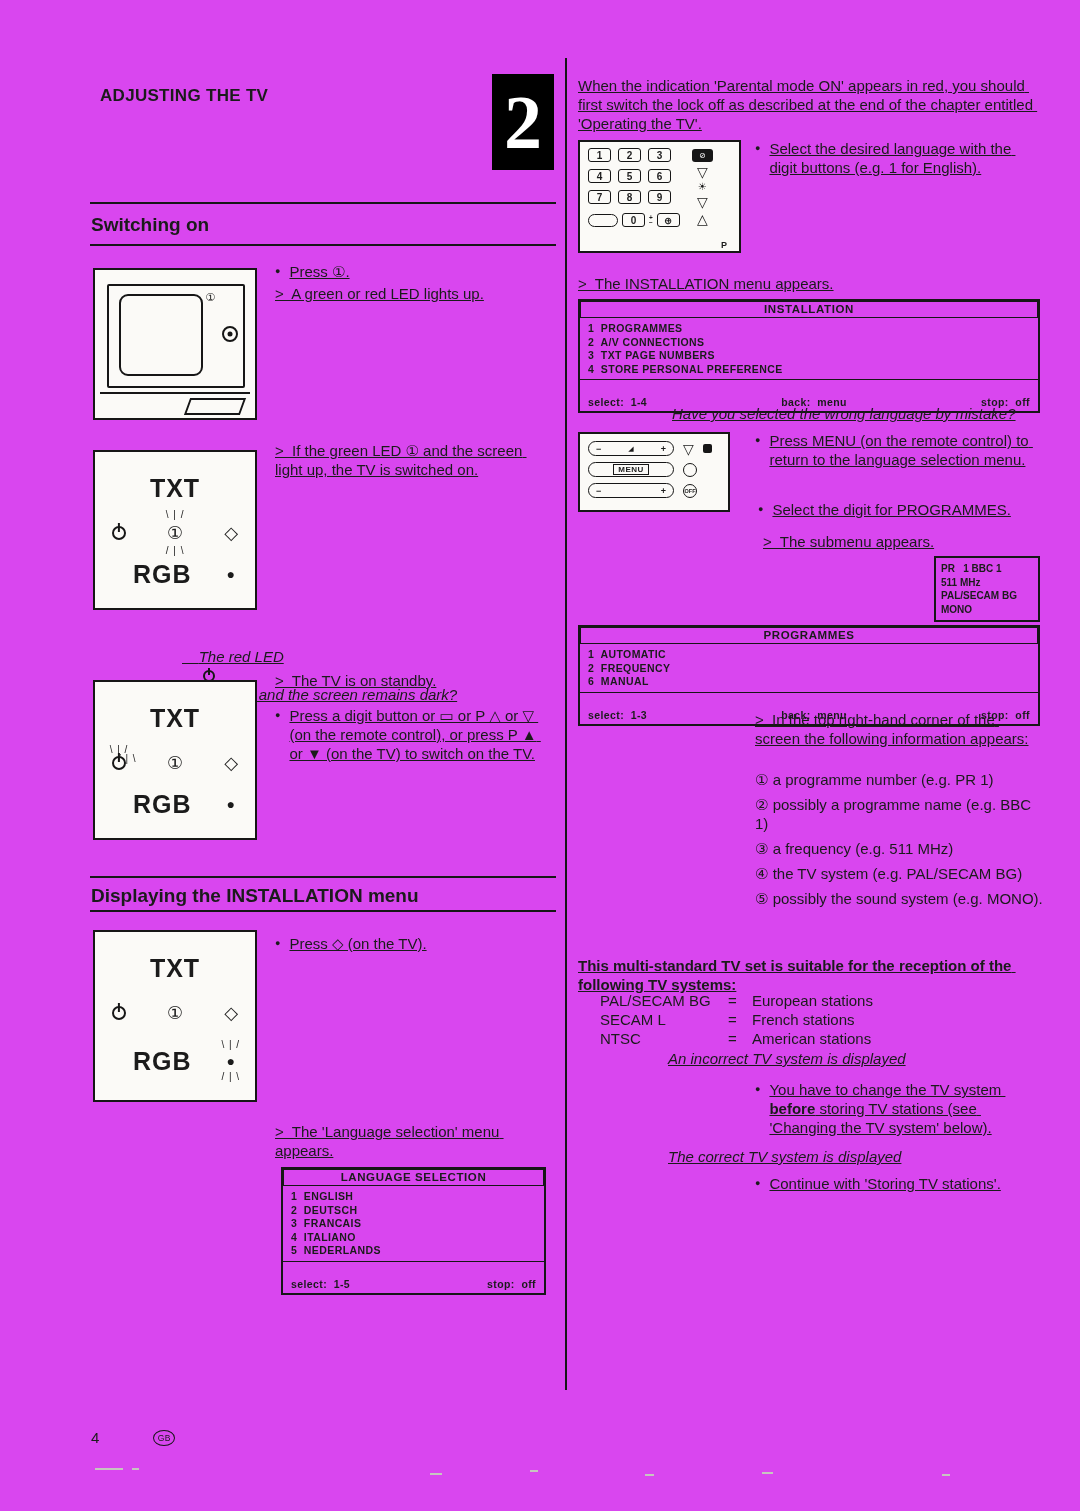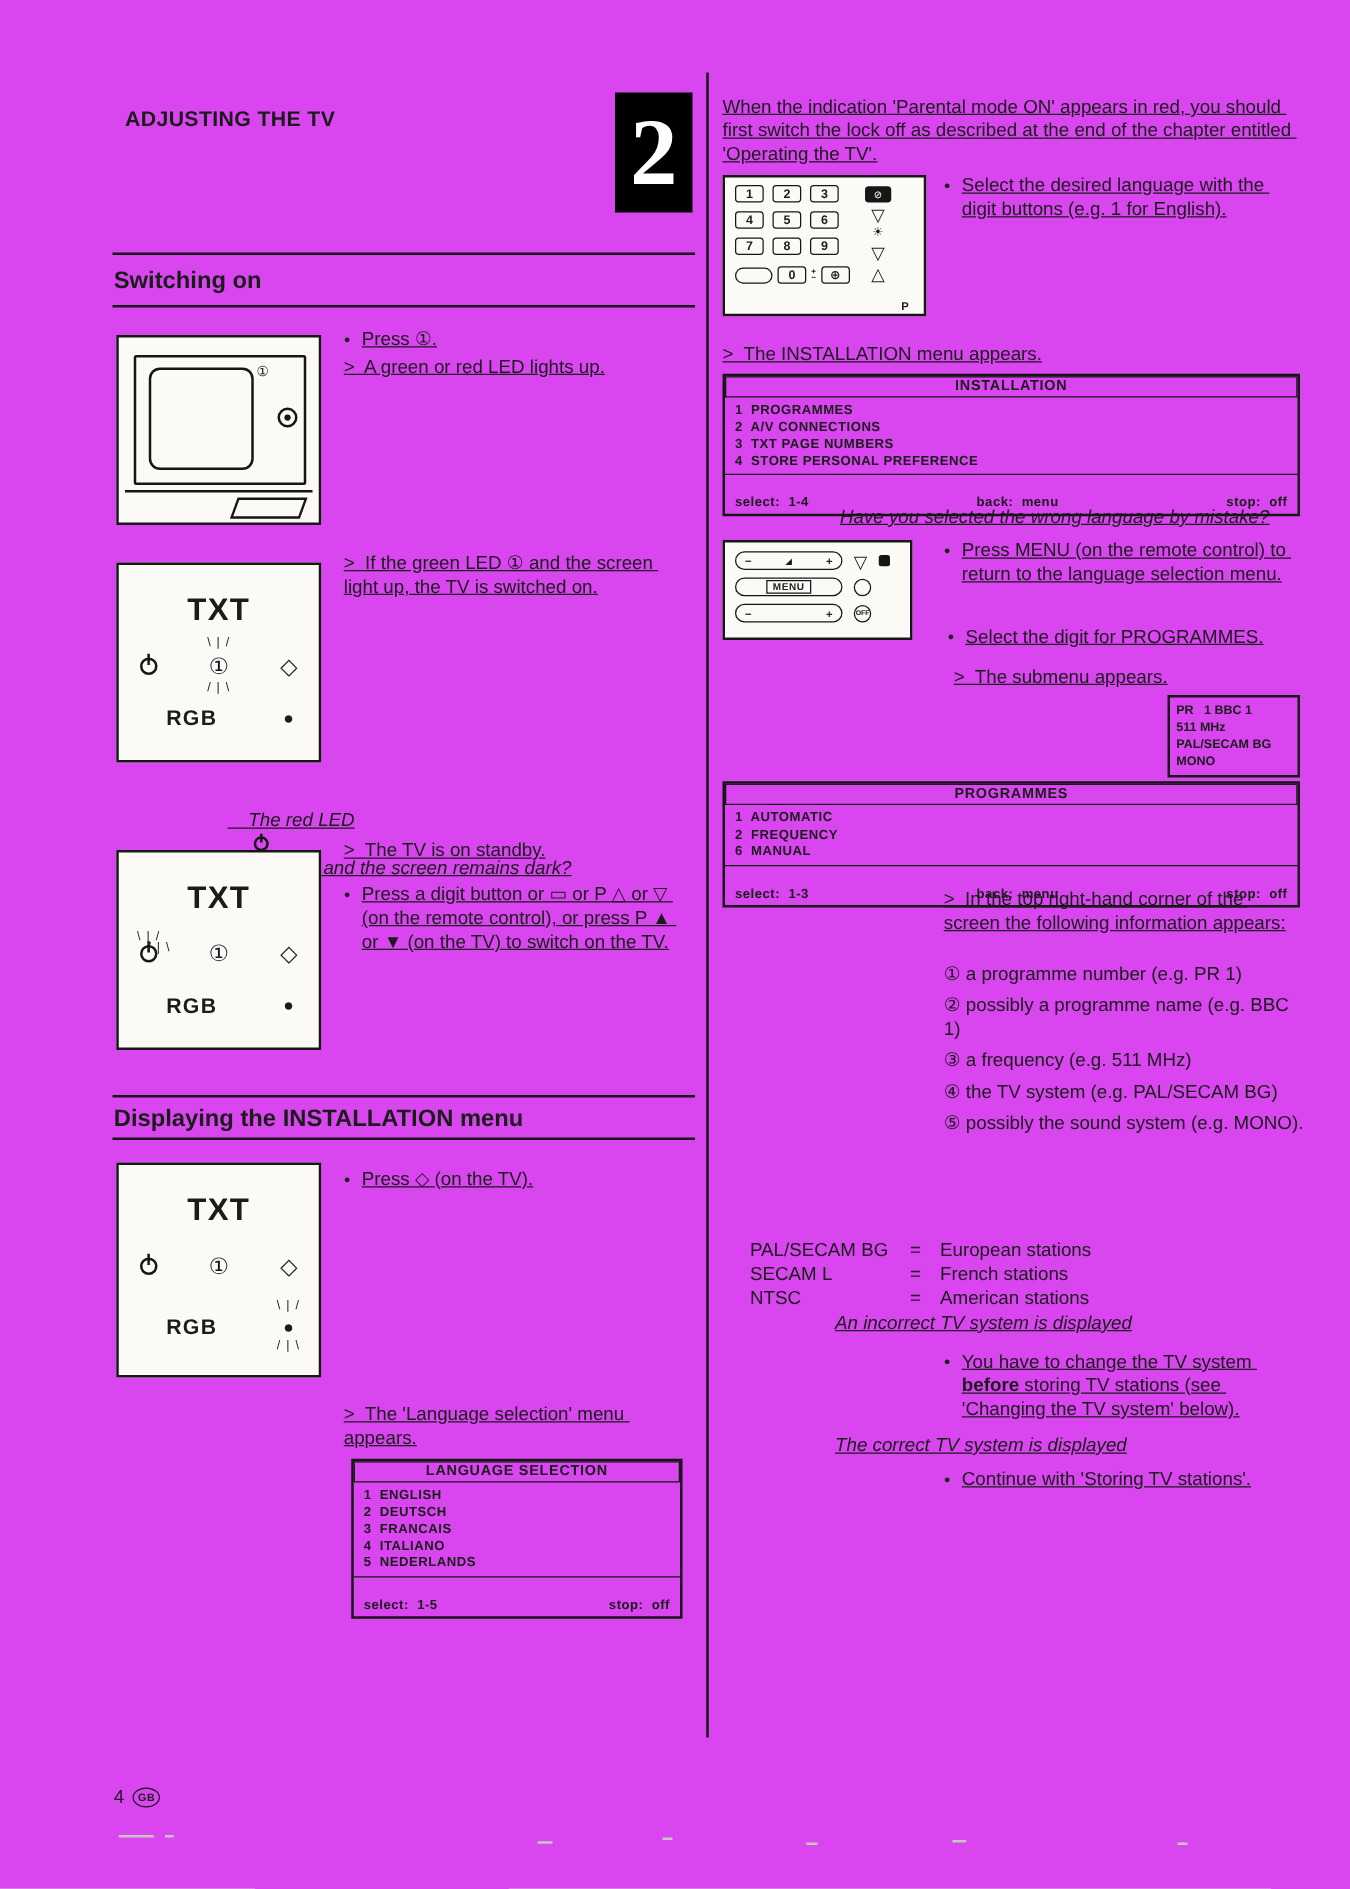--- a/index.html
+++ b/index.html
@@ -25,21 +25,21 @@
   .tv-mains { position:absolute; right:28px; top:5px; font-size:11px; }
   .tv-knob { position:absolute; right:5px; top:40px; width:16px; height:16px; border:2px solid #161616; border-radius:50%; }
   .tv-knob::after { content:""; position:absolute; left:50%; top:50%; width:5px; height:5px; background:#161616; border-radius:50%; transform:translate(-50%,-50%); }
   .tv-base { position:absolute; left:5px; top:122px; width:150px; height:2px; background:#161616; }
   .tv-flap { position:absolute; left:92px; top:128px; width:56px; height:17px; border:2px solid #161616; transform:skewX(-20deg); }
   
   .panel-txt { text-align:center; margin-top:22px; font-size:25px; font-weight:700; letter-spacing:1px; }
   .panel-row { display:flex; justify-content:space-between; align-items:center; padding:0 17px; margin-top:17px; height:26px; }
   .panel-row2 { display:flex; justify-content:space-between; align-items:center; padding:0 20px 0 38px; margin-top:15px; height:26px; }
   .panel-ico { font-size:18px; line-height:1; }
-  .panel-rgb { font-size:17px; font-weight:700; letter-spacing:1px; line-height:1; }
+  .panel-rgb { font-size:25px; font-weight:700; letter-spacing:1px; line-height:1; }
   .panel-dot { font-size:14px; line-height:1; }
   .power-ico { display:inline-block; width:14px; height:14px; border:2.2px solid #161616; border-radius:50%; position:relative; }
   .power-ico::after { content:""; position:absolute; left:50%; top:-5px; transform:translateX(-50%); width:2.2px; height:9px; background:#161616; }
   .power-ico.small { width:12px; height:12px; margin:0 4px; vertical-align:-1px; }
   .power-ico.small::after { top:-4px; height:7px; width:2px; }
   .blink { position:relative; }
   .blink::before { content:"\\ | /"; position:absolute; left:50%; top:-14px; transform:translateX(-50%);
                    font-size:10px; font-weight:400; font-style:normal; white-space:pre; letter-spacing:1px; color:#1b1b1b; }
   .blink::after  { content:"/ | \\"; position:absolute; left:50%; bottom:-14px; transform:translateX(-50%);
                    font-size:10px; font-weight:400; font-style:normal; white-space:pre; letter-spacing:1px; color:#1b1b1b; }
@@ -78,21 +78,21 @@
   .darkmini { width:9px; height:9px; background:#161616; border-radius:2px; }
   
   .info-item { font-size:15px; line-height:19px; margin-bottom:6px; }
   .cnum { font-size:15px; }
   .sys-row { display:flex; font-size:15px; line-height:19px; }
   .sys-name { width:128px; flex:0 0 auto; }
   .sys-eq { width:24px; flex:0 0 auto; }
   
   .pagenum { display:flex; align-items:center; gap:7px; font-size:15px; }
   .badge { display:inline-flex; align-items:center; justify-content:center; border:1.5px solid #161616;
-           border-radius:50%; font-size:8.5px; font-weight:700; width:22px; height:16px; letter-spacing:.5px; }
+           border-radius:50%; font-size:8.5px; font-weight:400; width:22px; height:16px; letter-spacing:.5px;margin-left:47px; }
   .noise { background:#c7c5c0; height:2px; }
 </style>
 </head>
 <body>
 
 <div class="page">
 
   <div class="abs rule" style="left:565px;top:58px;width:2px;height:1332px"></div>
 
   <div class="abs h1" style="left:100px;top:86px">ADJUSTING THE TV</div>
@@ -323,20 +323,21 @@
   <div class="abs body-text" style="left:755px;top:710px;width:287px">&gt;  In the top right-hand corner of the screen the following information appears:</div>
 
   <div class="abs" style="left:755px;top:770px;width:290px">
     <div class="info-item"><span class="cnum">①</span> <span>a programme number (e.g. PR 1)</span></div>
     <div class="info-item"><span class="cnum">②</span> <span>possibly a programme name (e.g. BBC 1)</span></div>
     <div class="info-item"><span class="cnum">③</span> <span>a frequency (e.g. 511 MHz)</span></div>
     <div class="info-item"><span class="cnum">④</span> <span>the TV system (e.g. PAL/SECAM BG)</span></div>
     <div class="info-item"><span class="cnum">⑤</span> <span>possibly the sound system (e.g. MONO).</span></div>
   </div>
 
+  <div class="abs body-text" style="left:578px;top:956px;width:468px;font-weight:700">This multi-standard TV set is suitable for the reception of the following TV systems:</div>
 
   <div class="abs" style="left:600px;top:991px;width:440px">
     <div class="sys-row">
       <span class="sys-name">PAL/SECAM BG</span>
       <span class="sys-eq">=</span>
       <span>European stations</span>
     </div>
     <div class="sys-row">
       <span class="sys-name">SECAM L</span>
       <span class="sys-eq">=</span>

